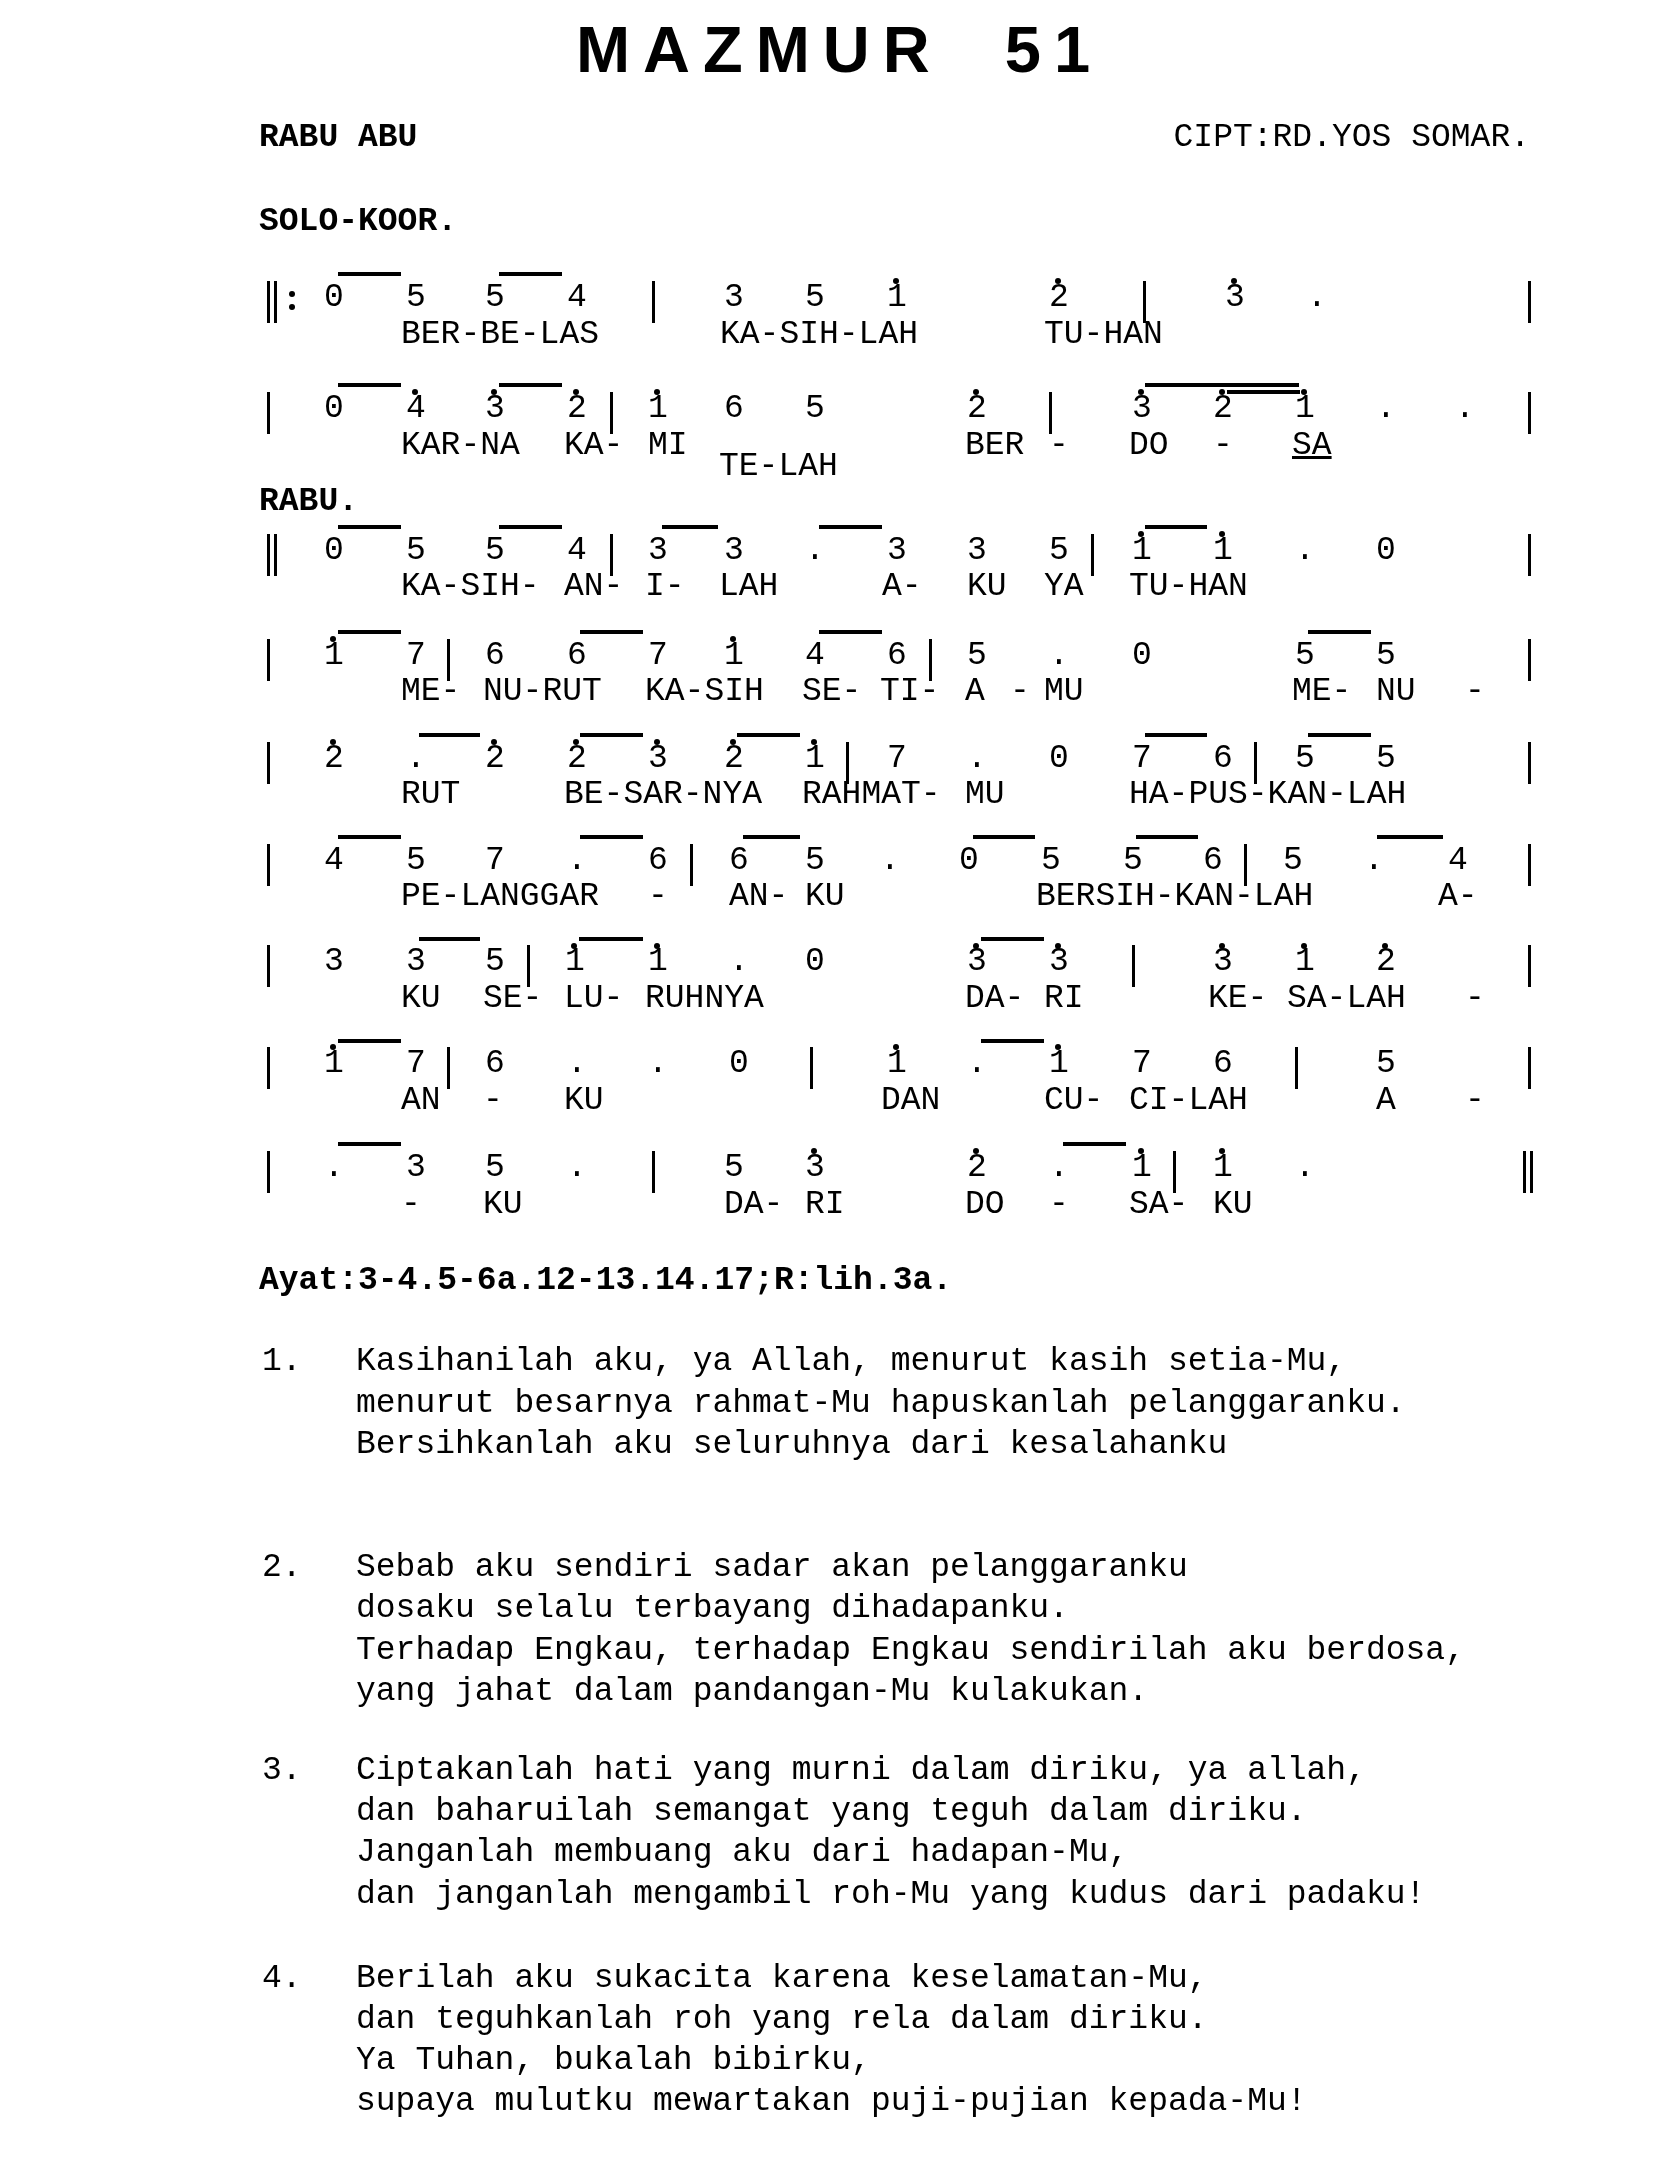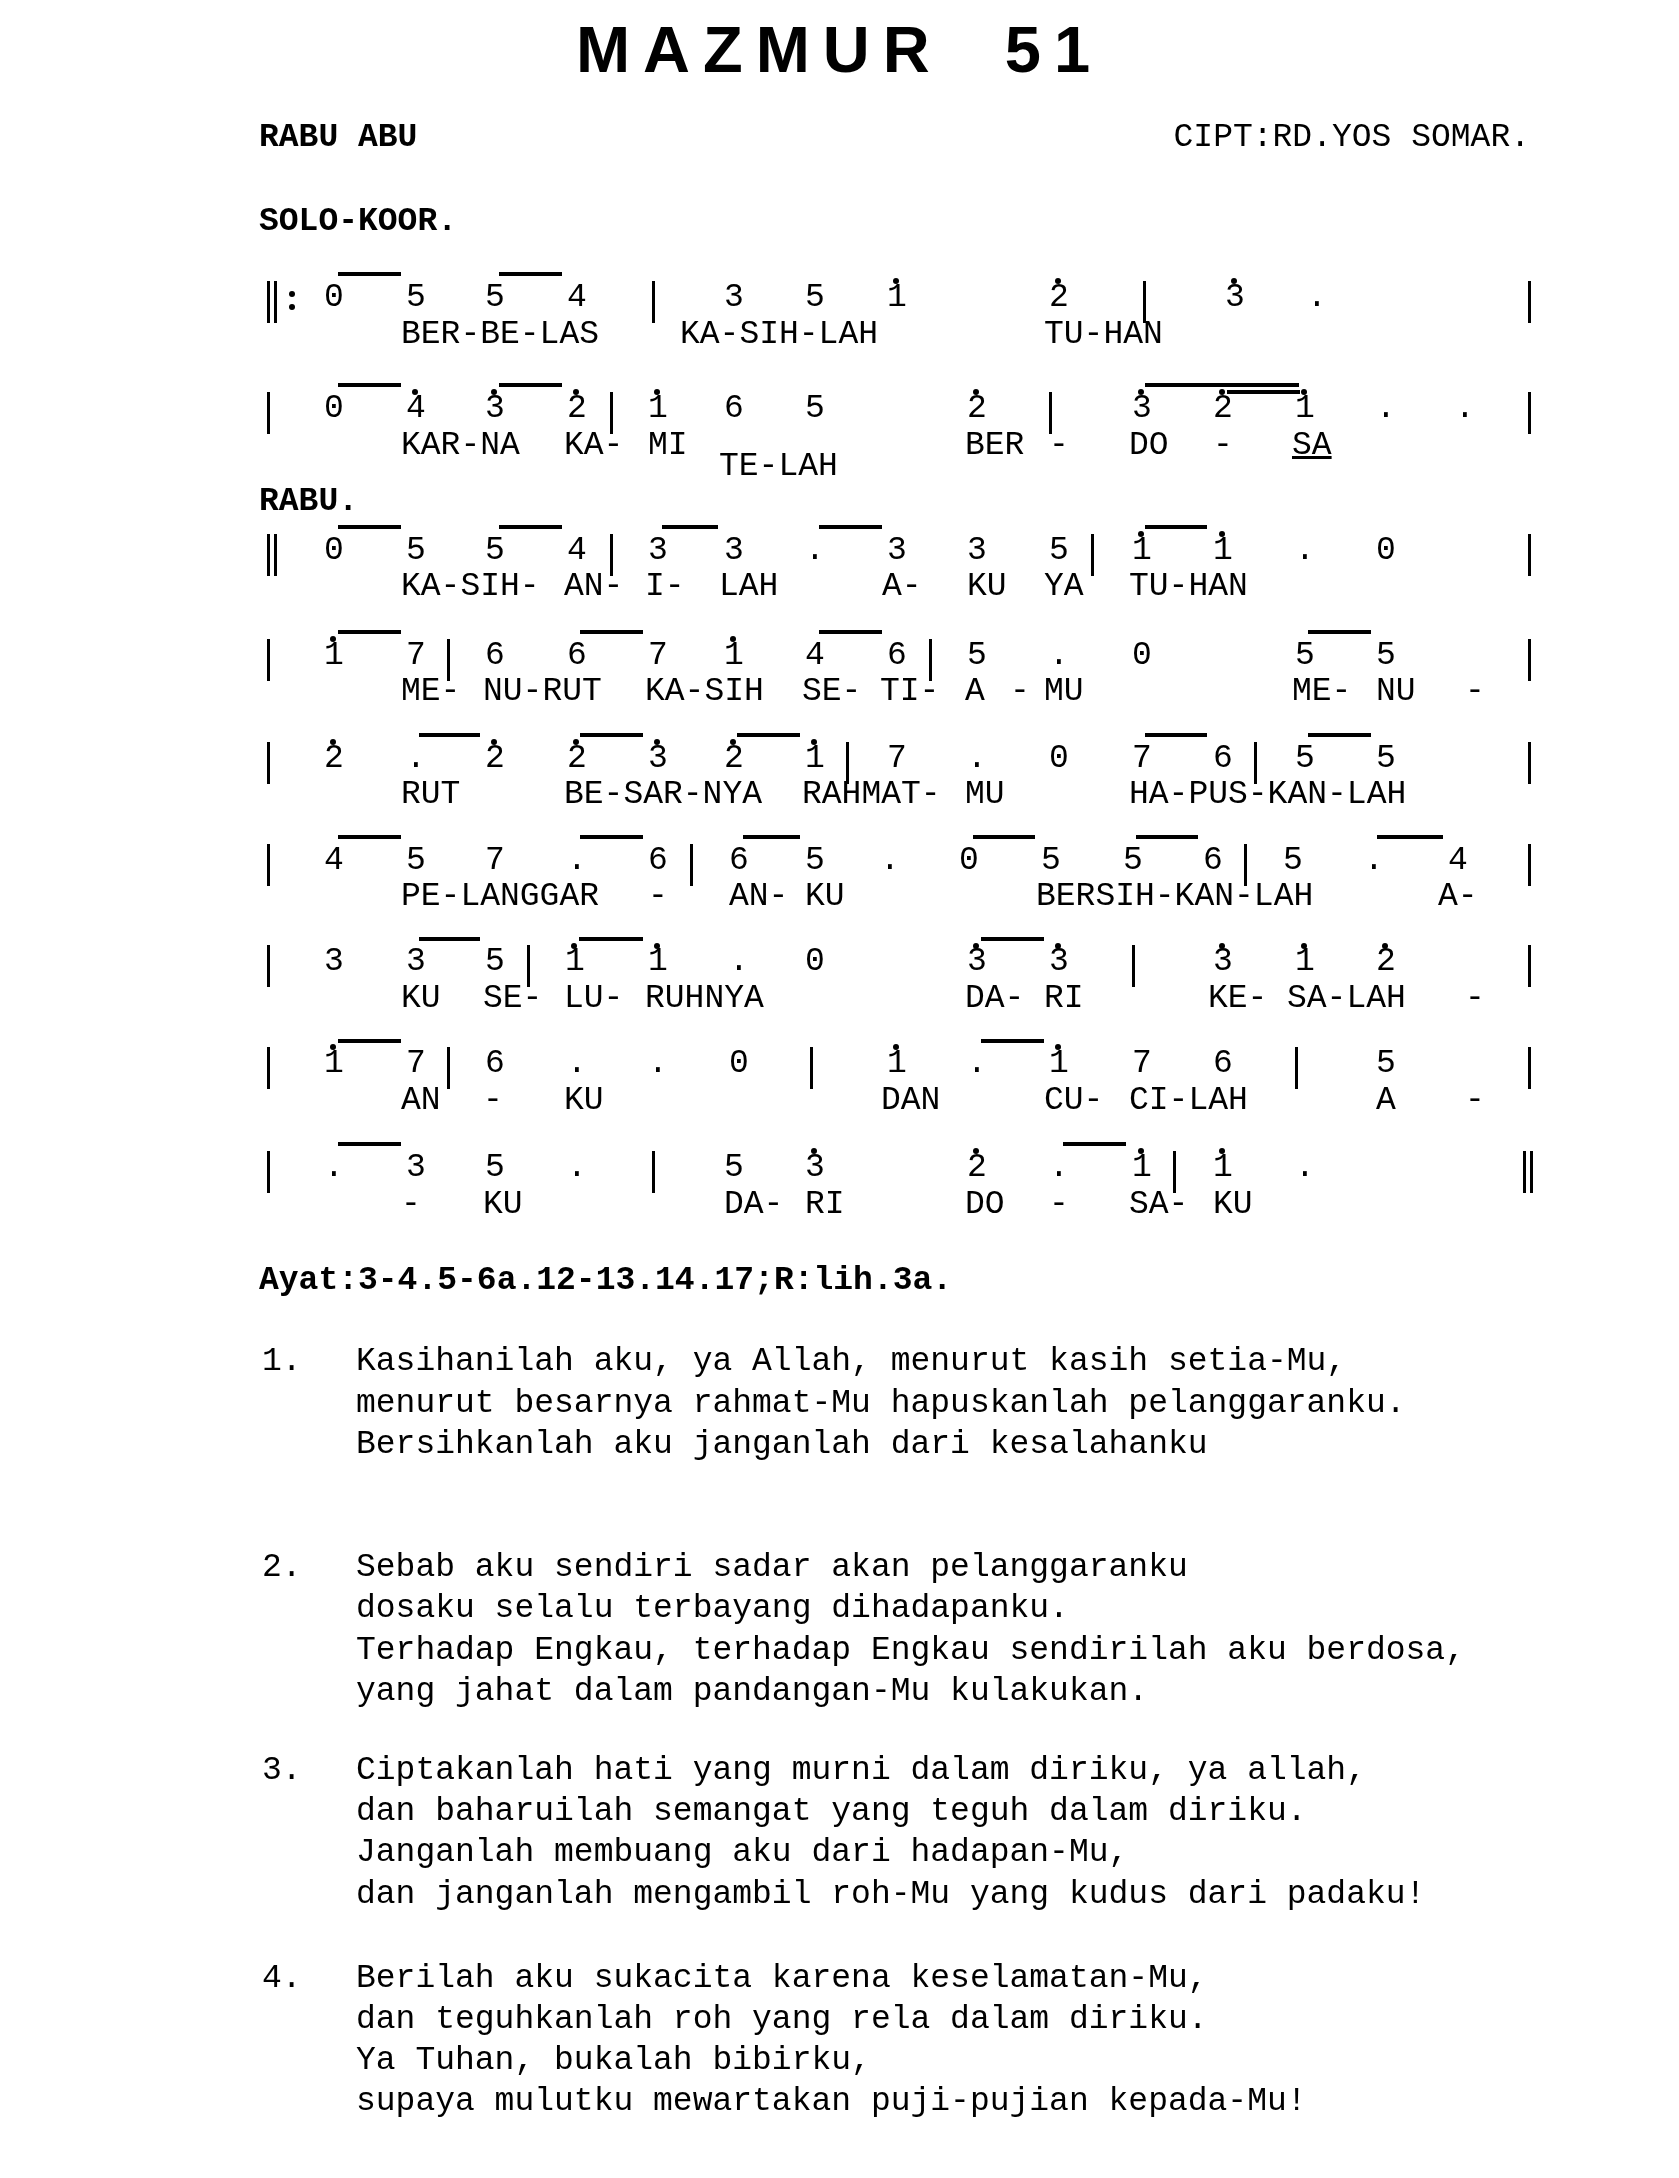--- a/index.html
+++ b/index.html
@@ -51,21 +51,21 @@
     <div class="t" style="left: 1049px; top: 281px;">2</div>
     <div class="odot" style="left: 1055px; top: 278px;"></div>
     <div class="bar" style="left: 1143px; top: 281px;"></div>
     <div class="t" style="left: 1225px; top: 281px;">3</div>
     <div class="odot" style="left: 1231px; top: 278px;"></div>
     <div class="t" style="left: 1307px; top: 281px;">.</div>
     <div class="bar" style="left: 1528px; top: 281px;"></div>
     <div class="beam" style="left: 338px; top: 272px; width: 63px;"></div>
     <div class="beam" style="left: 499px; top: 272px; width: 63px;"></div>
     <div class="t" style="left: 401px; top: 318px;">BER-BE-LAS</div>
-    <div class="t" style="left: 680px; top: 318px; text-align: right;">KA-SIH-LAH</div>
+    <div class="t" style="left: 720px; top: 318px; text-align: right;">KA-SIH-LAH</div>
     <div class="t" style="left: 1044px; top: 318px;">TU-HAN</div>
     <div class="bar" style="left: 267px; top: 392px;"></div>
     <div class="t" style="left: 324px; top: 392px;">0</div>
     <div class="t" style="left: 406px; top: 392px;">4</div>
     <div class="odot" style="left: 412px; top: 389px;"></div>
     <div class="t" style="left: 485px; top: 392px;">3</div>
     <div class="odot" style="left: 491px; top: 389px;"></div>
     <div class="t" style="left: 567px; top: 392px;">2</div>
     <div class="odot" style="left: 573px; top: 389px;"></div>
     <div class="bar" style="left: 610px; top: 392px;"></div>
@@ -322,21 +322,21 @@
     <div class="t" style="left: 483px; top: 1188px;">KU</div>
     <div class="t" style="left: 724px; top: 1188px;">DA-</div>
     <div class="t" style="left: 805px; top: 1188px;">RI</div>
     <div class="t" style="left: 965px; top: 1188px;">DO</div>
     <div class="t" style="left: 1049px; top: 1188px;">-</div>
     <div class="t" style="left: 1129px; top: 1188px;">SA-</div>
     <div class="t" style="left: 1213px; top: 1188px;">KU</div>
     <div class="t" style="left: 262px; top: 1345px;">1.</div>
     <div class="t" style="left: 356px; top: 1345px;">Kasihanilah aku, ya Allah, menurut kasih setia-Mu,</div>
     <div class="t" style="left: 356px; top: 1387px;">menurut besarnya rahmat-Mu hapuskanlah pelanggaranku.</div>
-    <div class="t" style="left: 356px; top: 1428px;">Bersihkanlah aku janganlah dari kesalahanku</div>
+    <div class="t" style="left: 356px; top: 1428px;">Bersihkanlah aku seluruhnya dari kesalahanku</div>
     <div class="t" style="left: 262px; top: 1551px;">2.</div>
     <div class="t" style="left: 356px; top: 1551px;">Sebab aku sendiri sadar akan pelanggaranku</div>
     <div class="t" style="left: 356px; top: 1592px;">dosaku selalu terbayang dihadapanku.</div>
     <div class="t" style="left: 356px; top: 1634px;">Terhadap Engkau, terhadap Engkau sendirilah aku berdosa,</div>
     <div class="t" style="left: 356px; top: 1675px;">yang jahat dalam pandangan-Mu kulakukan.</div>
     <div class="t" style="left: 262px; top: 1754px;">3.</div>
     <div class="t" style="left: 356px; top: 1754px;">Ciptakanlah hati yang murni dalam diriku, ya allah,</div>
     <div class="t" style="left: 356px; top: 1795px;">dan baharuilah semangat yang teguh dalam diriku.</div>
     <div class="t" style="left: 356px; top: 1836px;">Janganlah membuang aku dari hadapan-Mu,</div>
     <div class="t" style="left: 356px; top: 1878px;">dan janganlah mengambil roh-Mu yang kudus dari padaku!</div>

